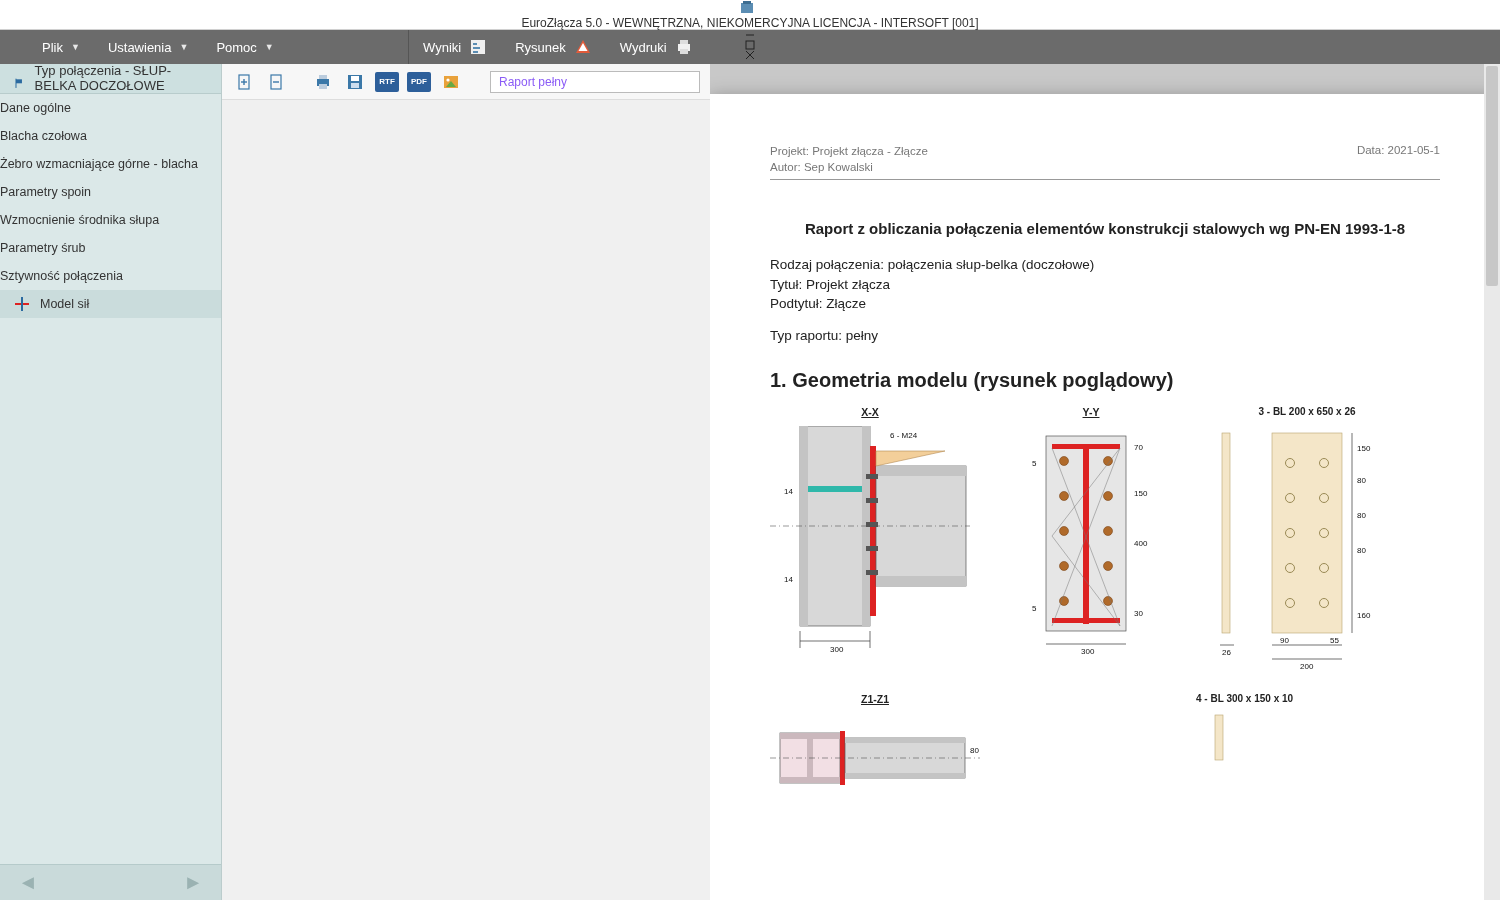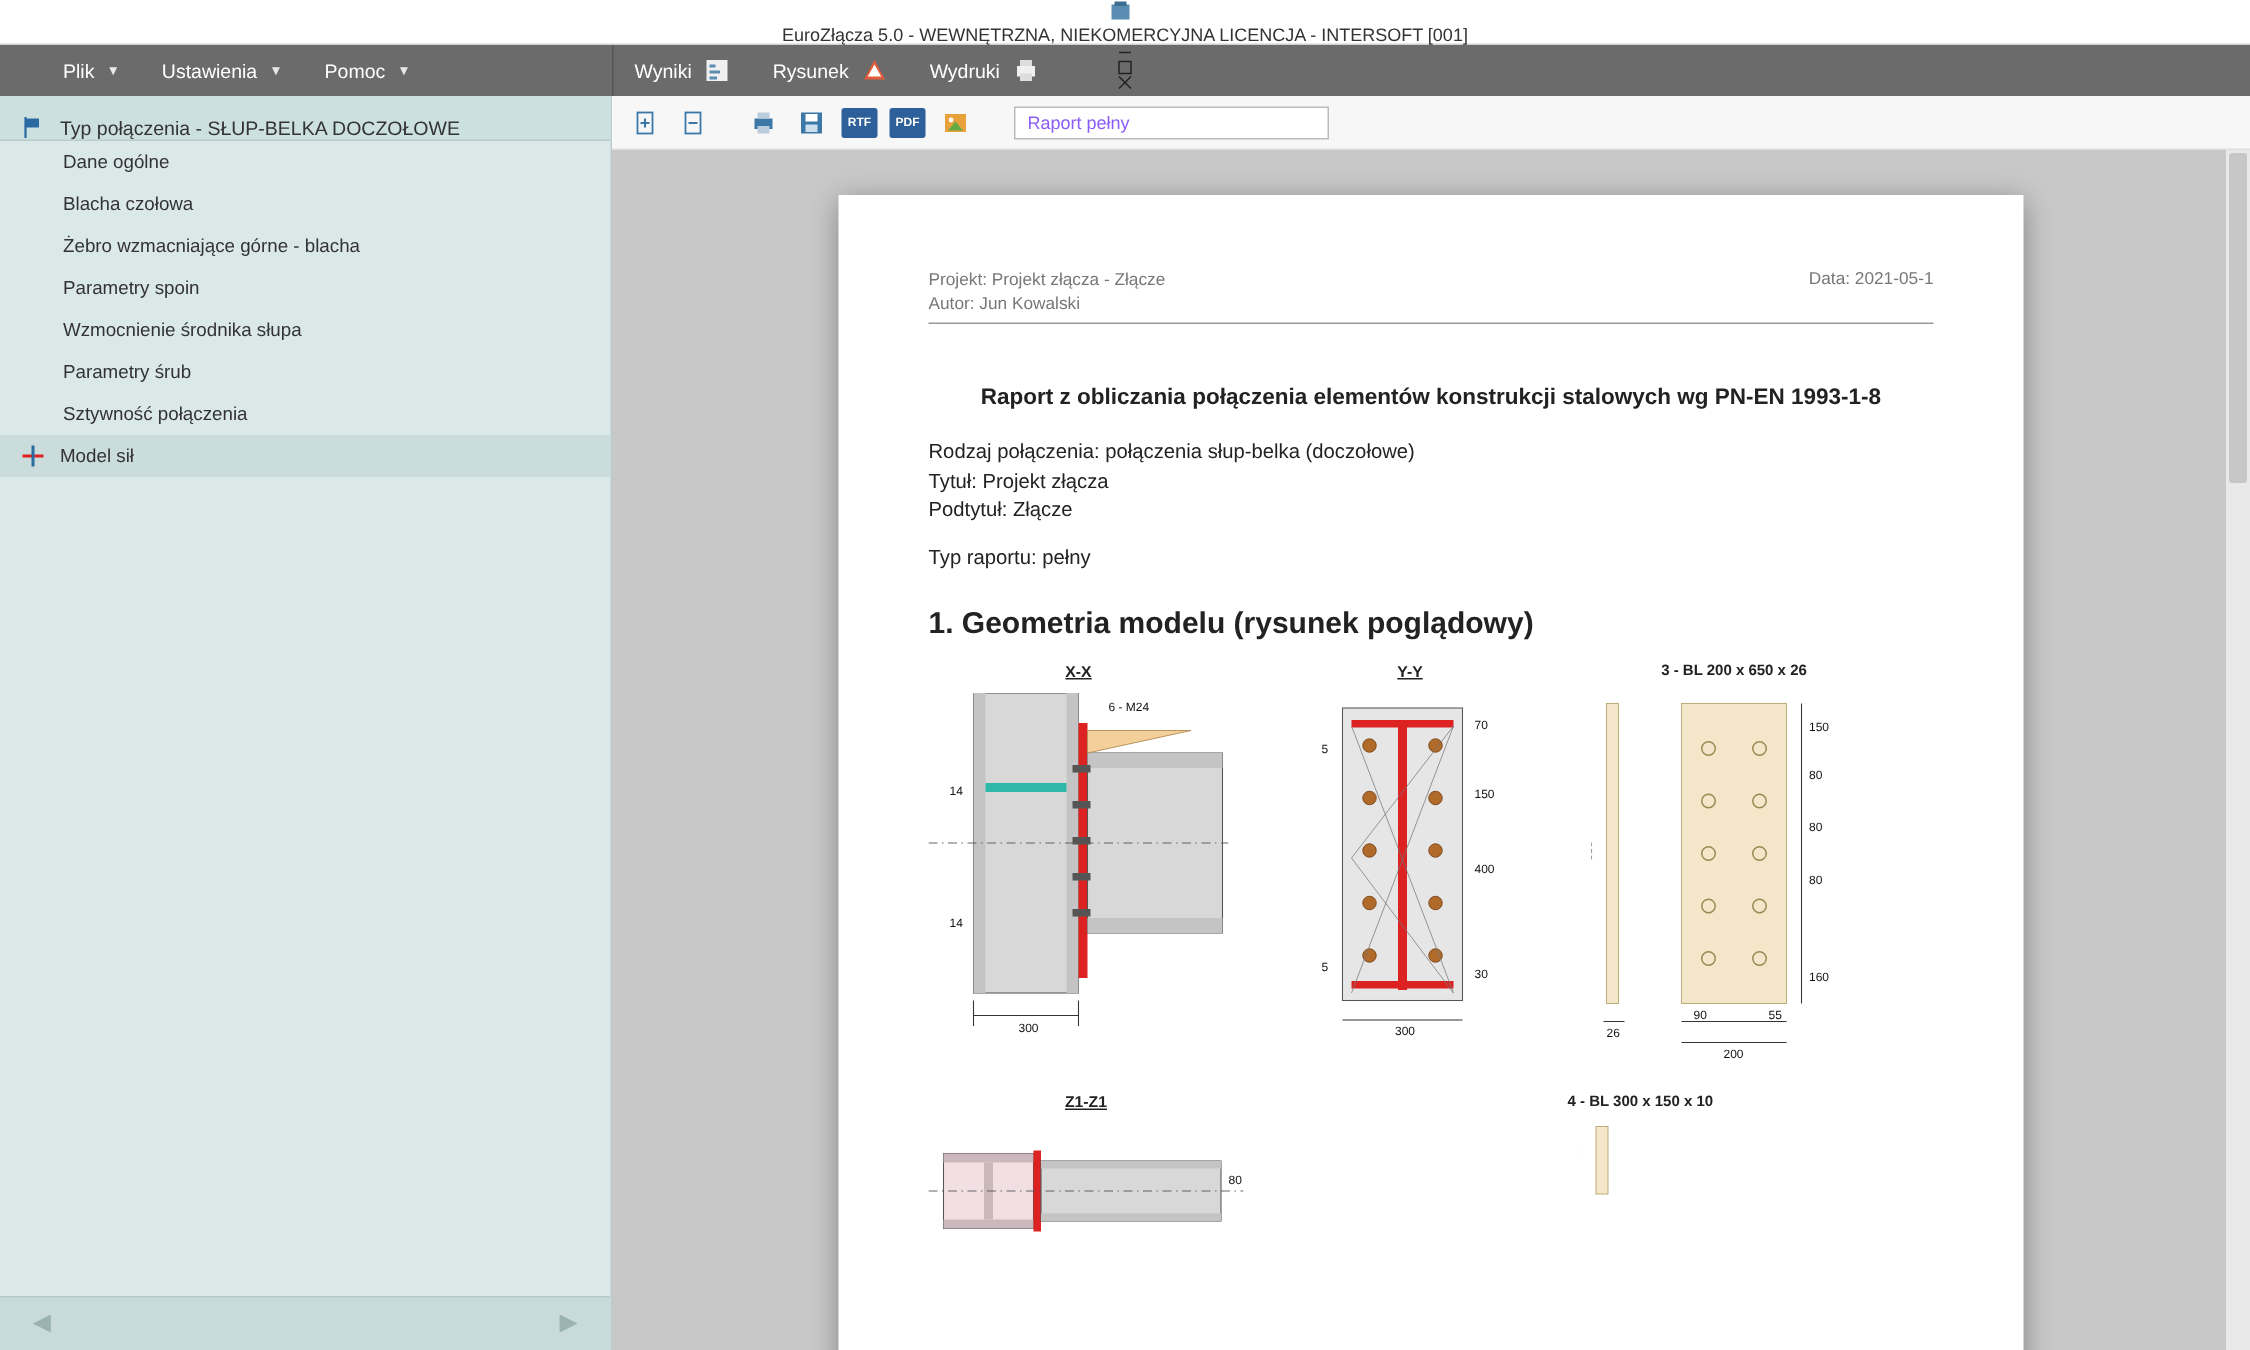--- a/index.html
+++ b/index.html
@@ -16,27 +16,27 @@
   .menubar { height:34px; background:#6b6b6b; color:#fff; display:flex; align-items:stretch; }
   .menubar .left { width:408px; display:flex; align-items:center;padding-left:28px; }
   .menubar .right { flex:1; display:flex; align-items:center; border-left:1px solid #555; }
   .menuitem { padding:0 14px; height:100%; display:flex; align-items:center; font-size:13px; cursor:default; gap:8px; }
   .menuitem .caret { font-size:9px; opacity:.85; }
   .menuicon { width:18px; height:18px; display:inline-flex; align-items:center; justify-content:center; }
 
   
   .body { display:flex; height:calc(900px - 30px - 34px); }
   .sidebar { width:408px; background:#dbe8e8; display:flex; flex-direction:column; border-right:1px solid #bcc; }
-  .content { flex:1; background:#f0f0f0; display:flex; flex-direction:column; }
+  .content { flex:1; background:#f0f0f0; display:flex; flex-direction:row; }
 
   
   .side-header { height:30px; background:#cde0e0; display:flex; align-items:flex-end; padding:0 10px 0 14px; font-size:13px; color:#333; border-bottom:1px solid #b8cccc; gap:10px; }
   .side-header .flagicon { width:16px; height:16px; }
   .side-list { flex:1; overflow:auto; }
-  .side-item { height:28px; display:flex; align-items:center; padding-left:42px; font-size:12.5px; color:#333; cursor:default; }
+  .side-item { height:28px; display:flex; align-items:center; font-size:12.5px; color:#333; cursor:default; }
   .side-item.group { padding-left:14px; gap:10px; background:#d3e4e4; }
   .side-item.group.active { background:#cadcdc; }
   .side-item .rowicon { width:16px; height:16px; }
   .side-foot { height:36px; background:#c9dada; display:flex; align-items:center; justify-content:space-between; padding:0 18px; border-top:1px solid #b5caca;}
   .navarrow { color:#9ab2b2; font-size:20px; }
 
   
   .tool2 { height:36px; background:#f7f7f7; border-bottom:1px solid #ddd; display:flex; align-items:center; padding:0 10px; gap:6px; }
   .tbtn { width:26px; height:26px; display:flex; align-items:center; justify-content:center; border:1px solid transparent; }
   .tbtn svg { width:18px; height:18px; }
@@ -243,21 +243,21 @@
       <div class="reportbox">
           <span>Raport pełny</span>
         </div>
     </div>
 
     <div class="canvas" style="position:relative">
       <div class="page">
         <div class="page-head">
           <div class="left-head">
             <div>Projekt: Projekt złącza - Złącze</div>
-            <div>Autor: Jun Kowalski</div>
+            <div>Autor: Sep Kowalski</div>
           </div>
           <div>Data: 2021-05-1</div>
         </div>
 
         <div class="rpt-title">Raport z obliczania połączenia elementów konstrukcji stalowych wg PN-EN 1993-1-8</div>
         <div class="rpt-meta">
           <div>Rodzaj połączenia: połączenia słup-belka (doczołowe)</div>
           <div>Tytuł:  Projekt złącza</div>
           <div>Podtytuł: Złącze</div>
           <div class="gap"></div>

